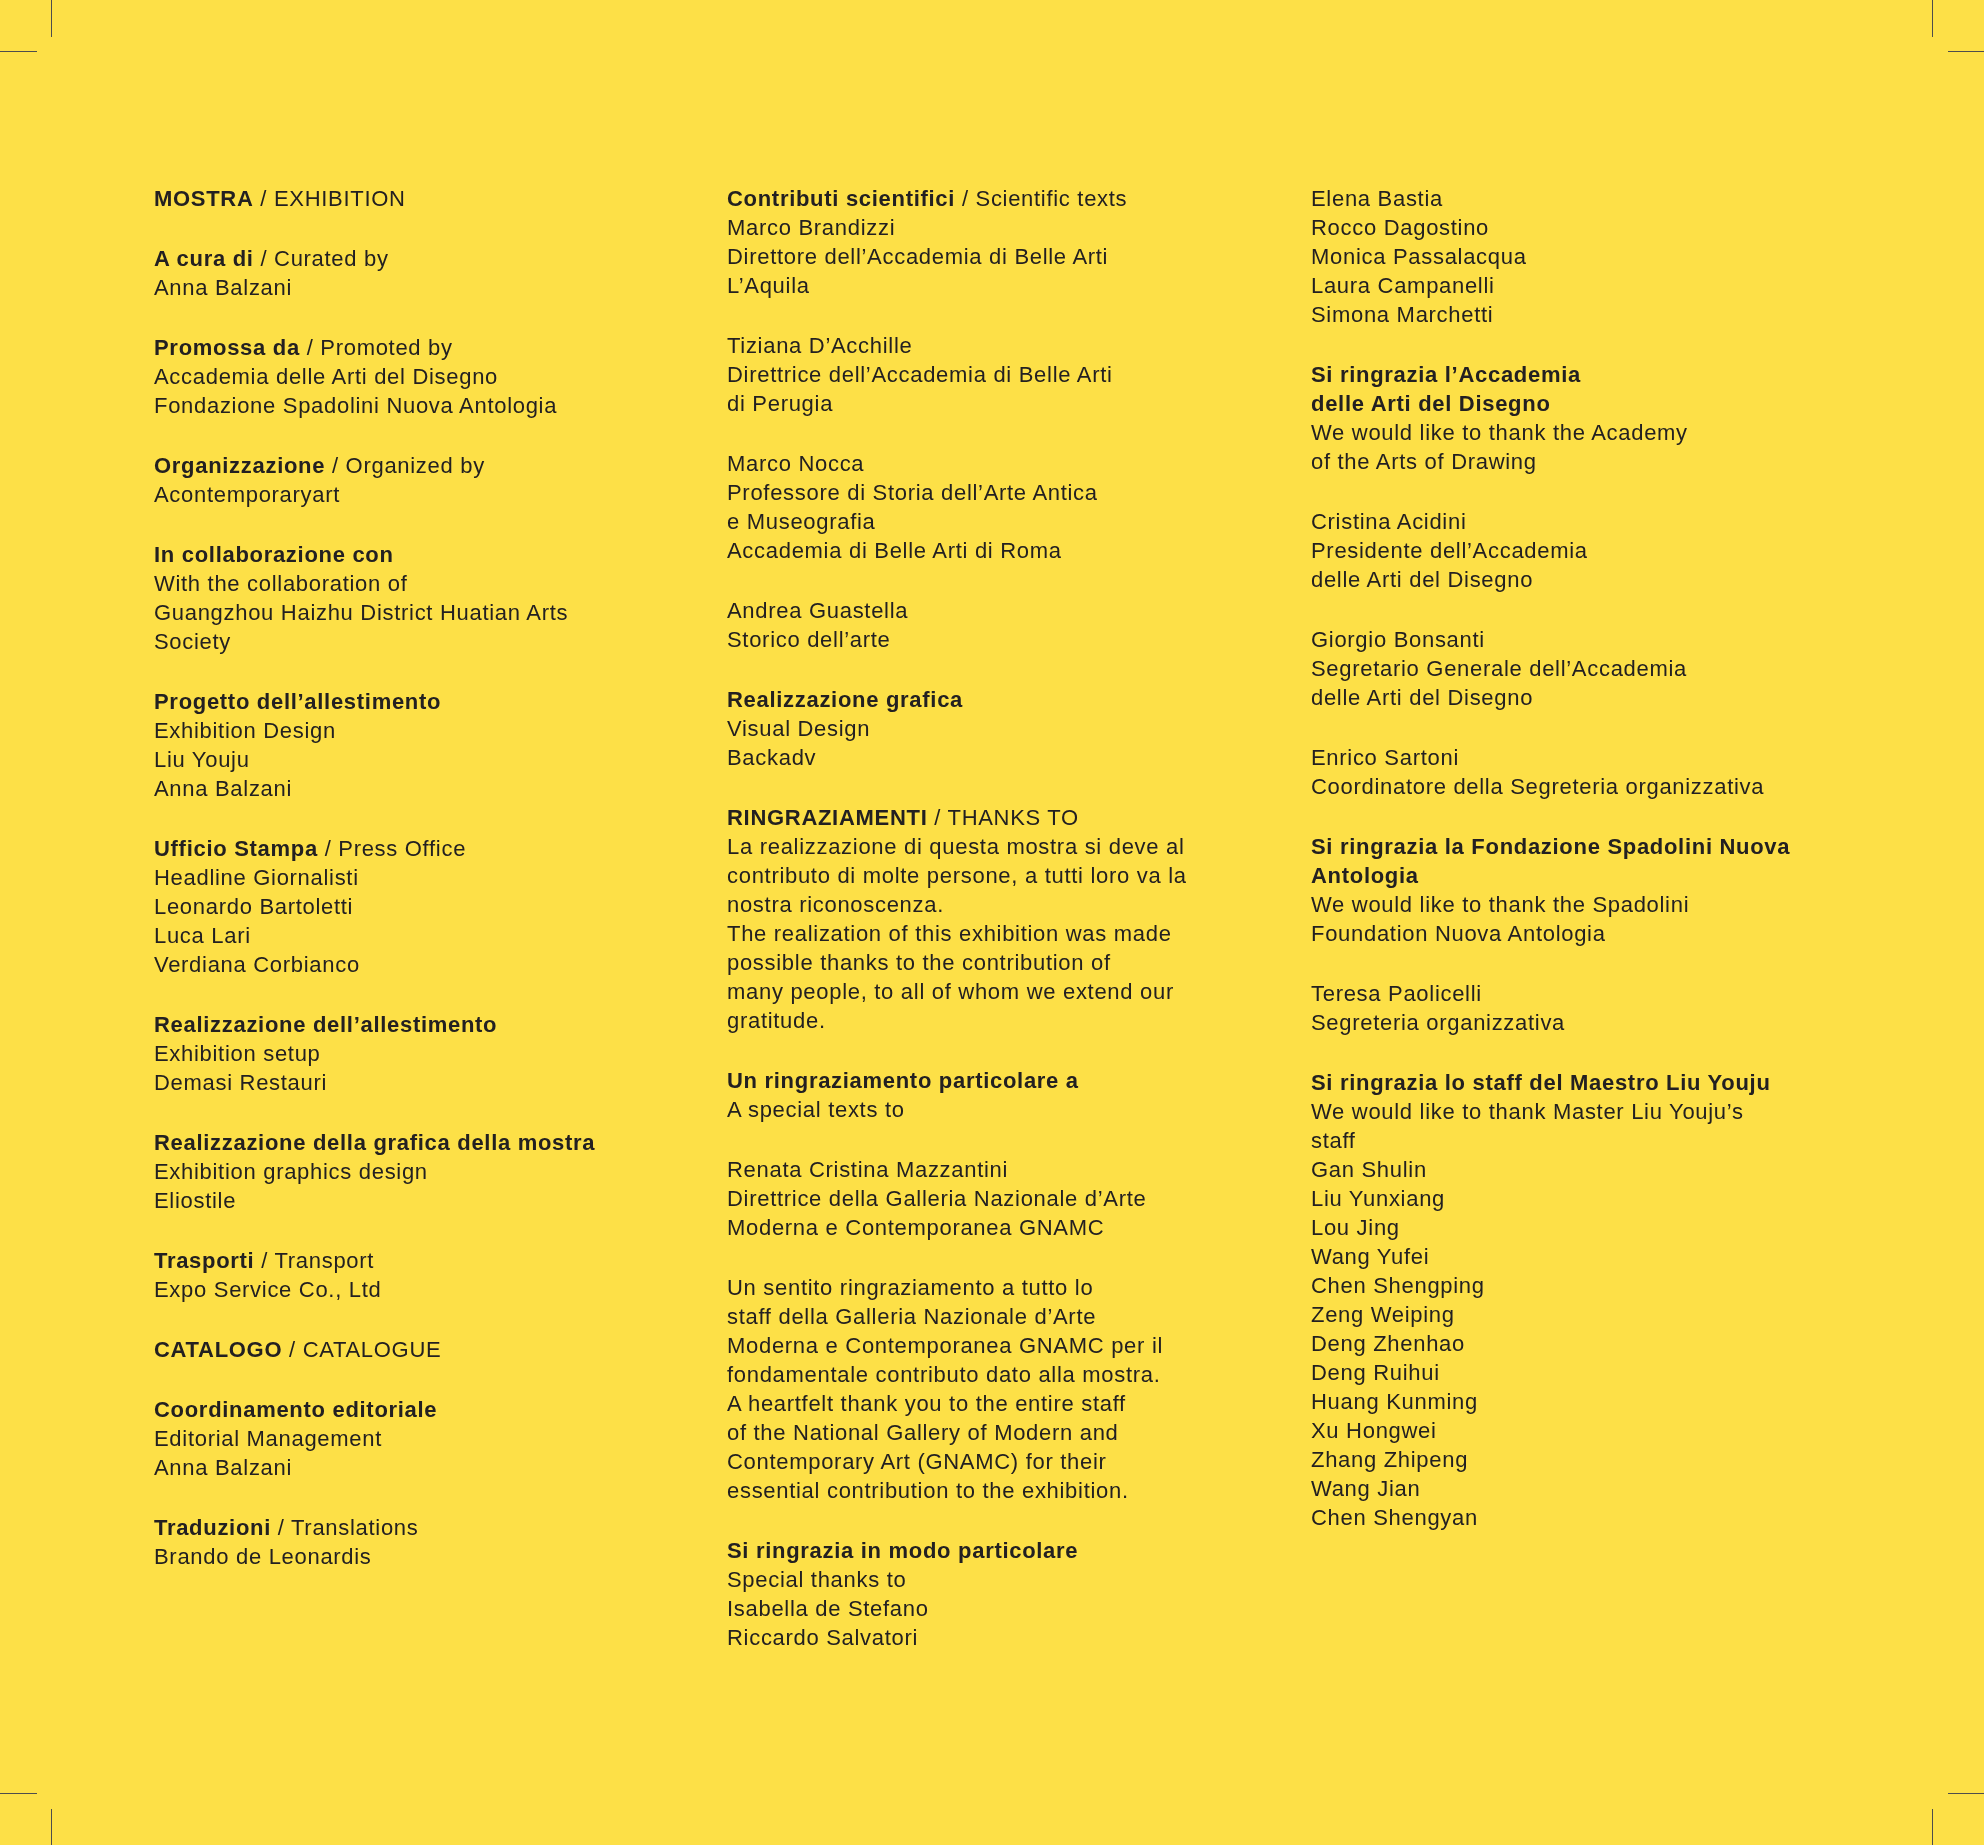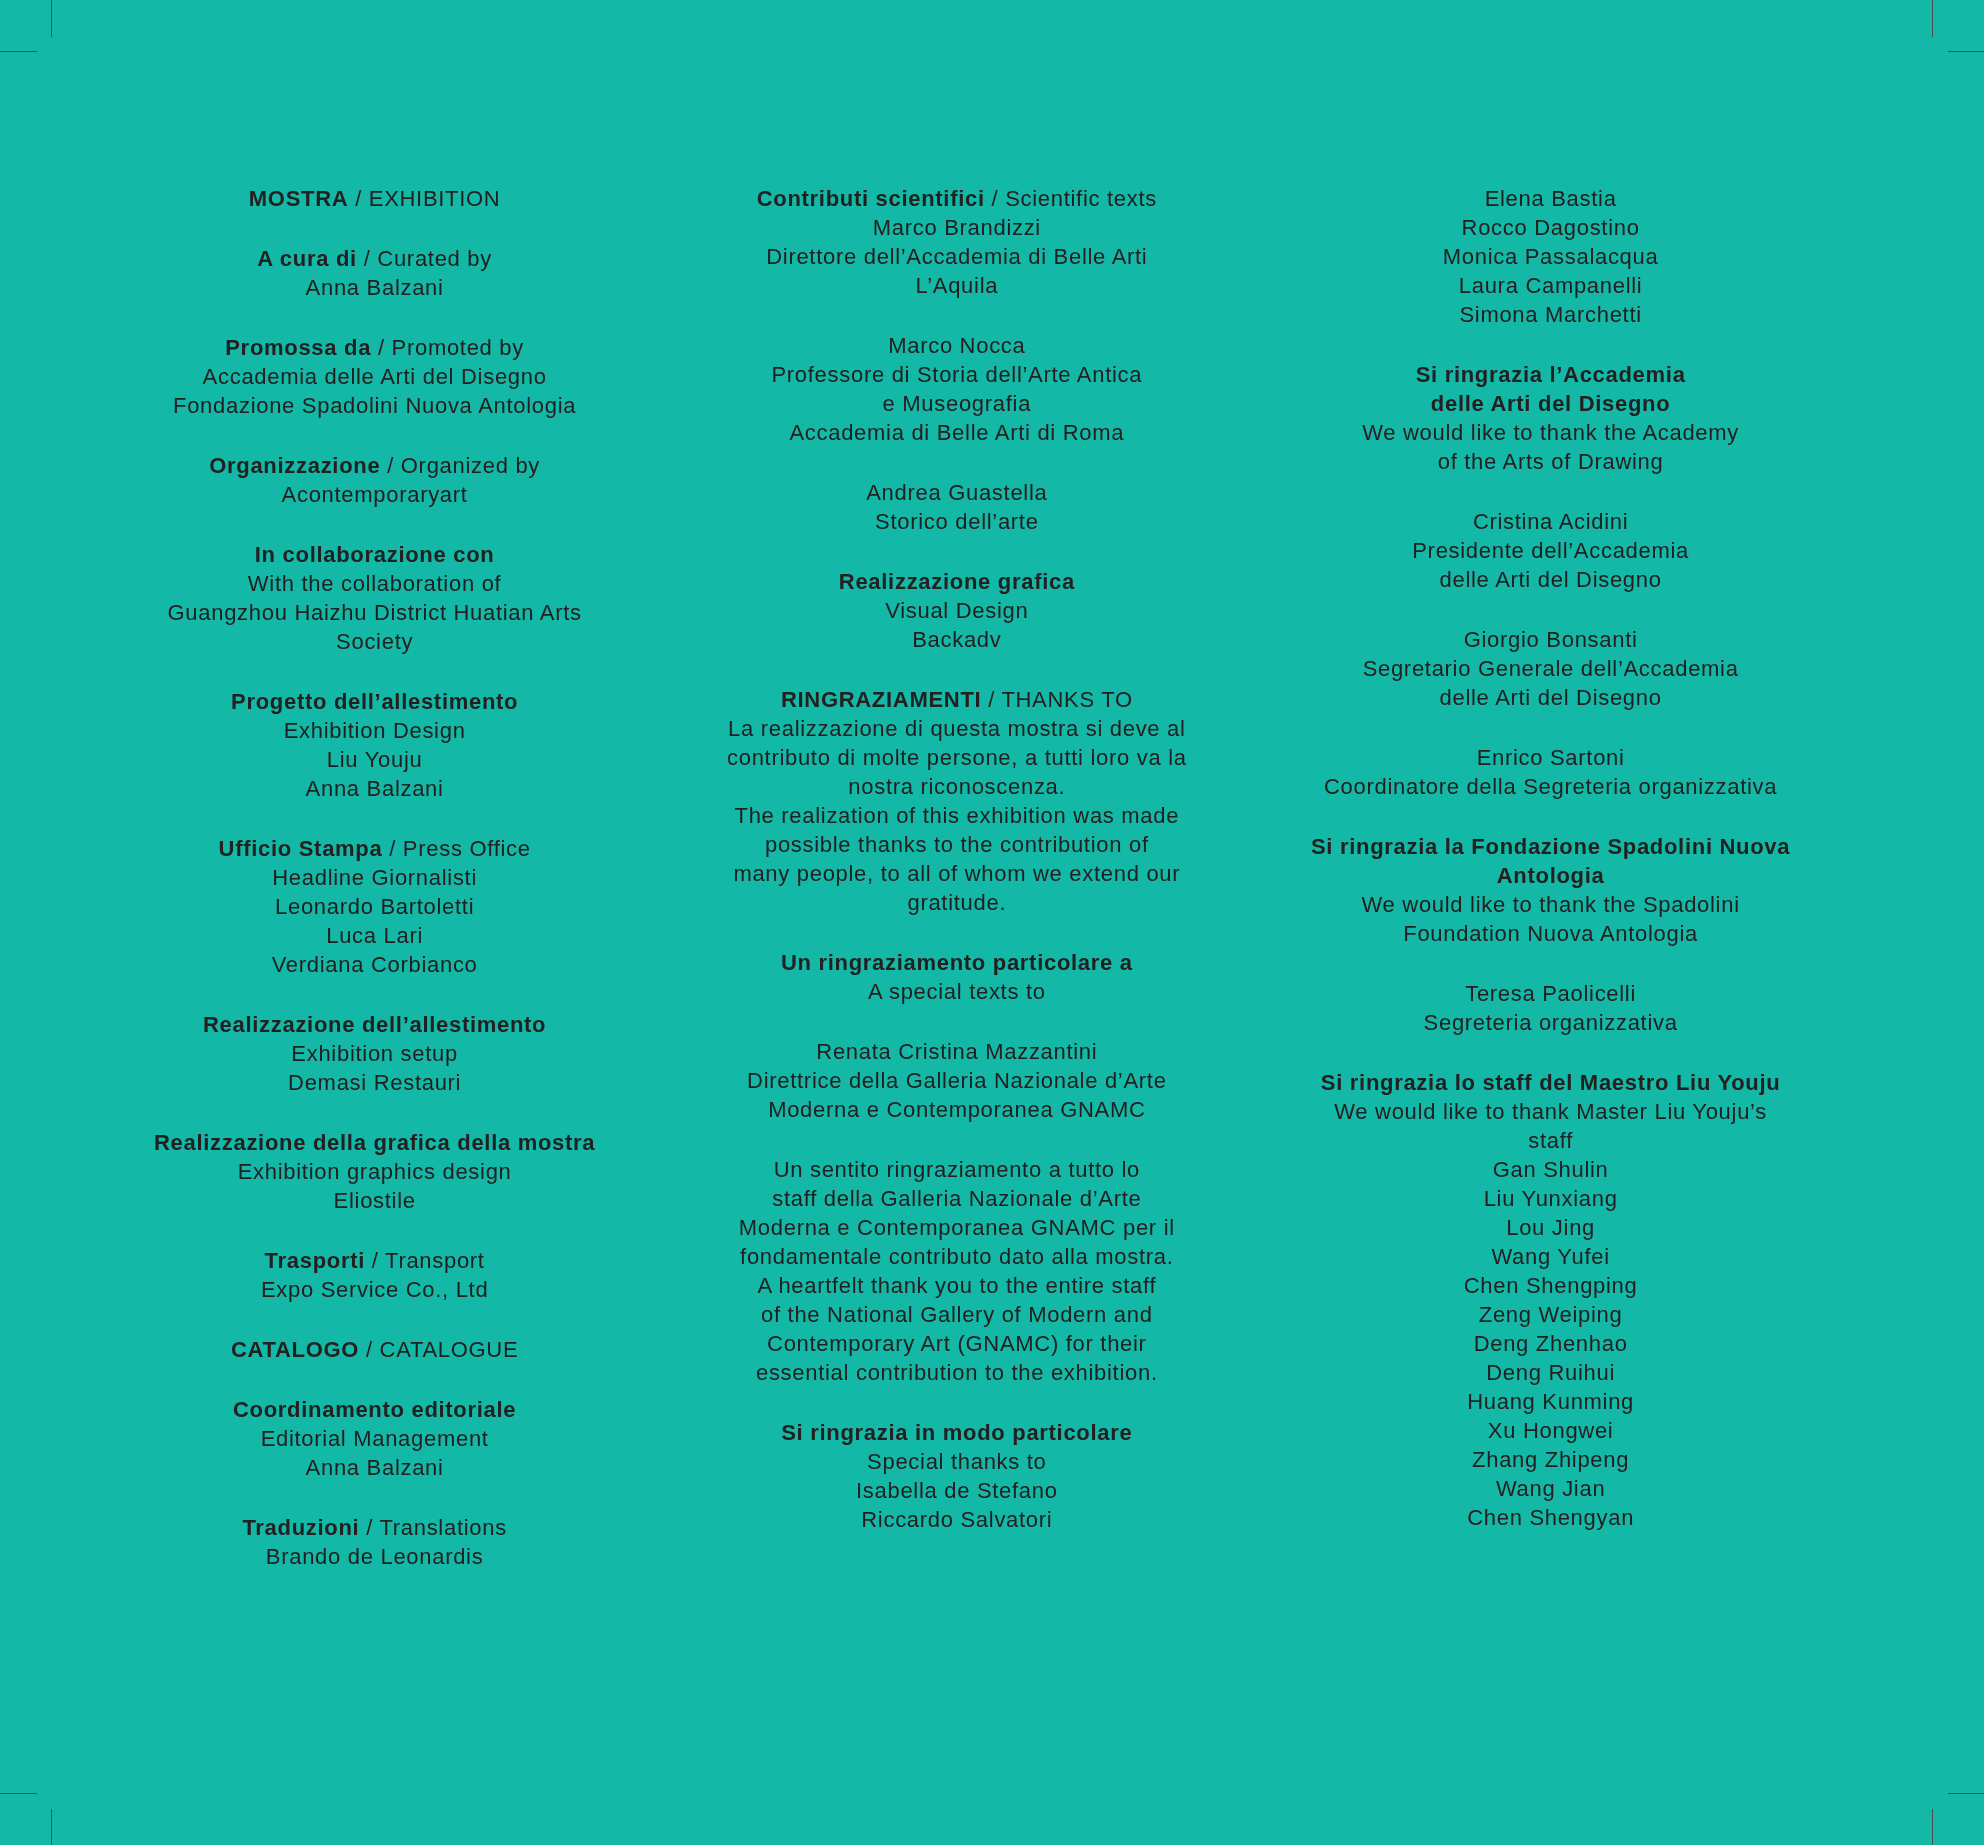--- a/index.html
+++ b/index.html
@@ -4,24 +4,23 @@
 <style>
   html, body {
     margin: 0;
     padding: 0;
     background: #ffffff;
   }
   .page {
     position: relative;
     width: 1985px;
     height: 1846px;
-    background: #14b8a6;
+    background: #fde047;
     overflow: hidden;
     font-family: "Liberation Sans", sans-serif;
-    text-align: center;
   }
   
   .crop {
     position: absolute;
     background: #4d4d4d;
   }
   .cm-v { width: 1.4px; height: 37px; }
   .cm-h { width: 37px; height: 1.4px; }
   .tl-v { left: 51px; top: 0; }
   .tl-h { left: 0; top: 51px; }
@@ -128,20 +127,25 @@
           <div class="line"><span class="b">Traduzioni</span><span> / Translations</span></div>
           <div class="line"><span>Brando de Leonardis</span></div>
         </div>
       </section>
     <section class="col col-1">
         <div class="block">
           <div class="line"><span class="b">Contributi scientifici</span><span> / Scientific texts</span></div>
           <div class="line"><span>Marco Brandizzi</span></div>
           <div class="line"><span>Direttore dell’Accademia di Belle Arti</span></div>
           <div class="line"><span>L’Aquila</span></div>
+        </div>
+        <div class="block">
+          <div class="line"><span>Tiziana D’Acchille</span></div>
+          <div class="line"><span>Direttrice dell’Accademia di Belle Arti</span></div>
+          <div class="line"><span>di Perugia</span></div>
         </div>
         <div class="block">
           <div class="line"><span>Marco Nocca</span></div>
           <div class="line"><span>Professore di Storia dell’Arte Antica</span></div>
           <div class="line"><span>e Museografia</span></div>
           <div class="line"><span>Accademia di Belle Arti di Roma</span></div>
         </div>
         <div class="block">
           <div class="line"><span>Andrea Guastella</span></div>
           <div class="line"><span>Storico dell’arte</span></div>

